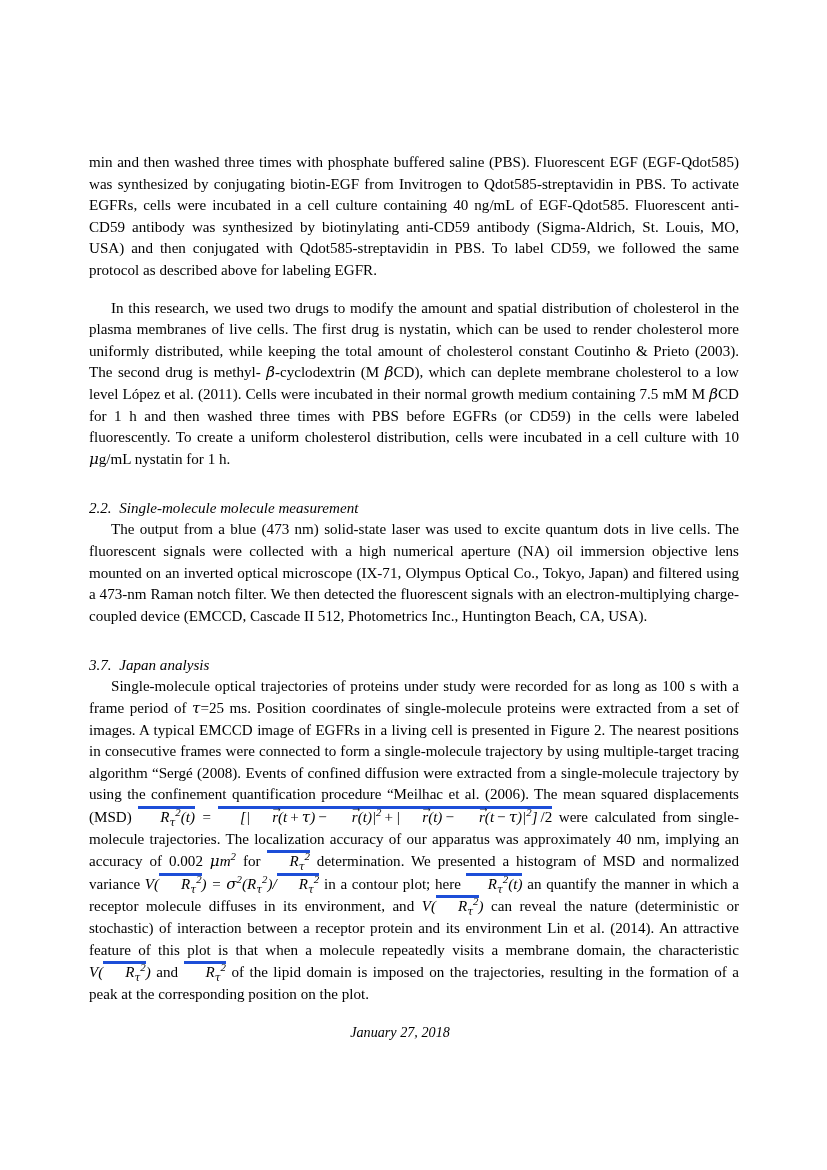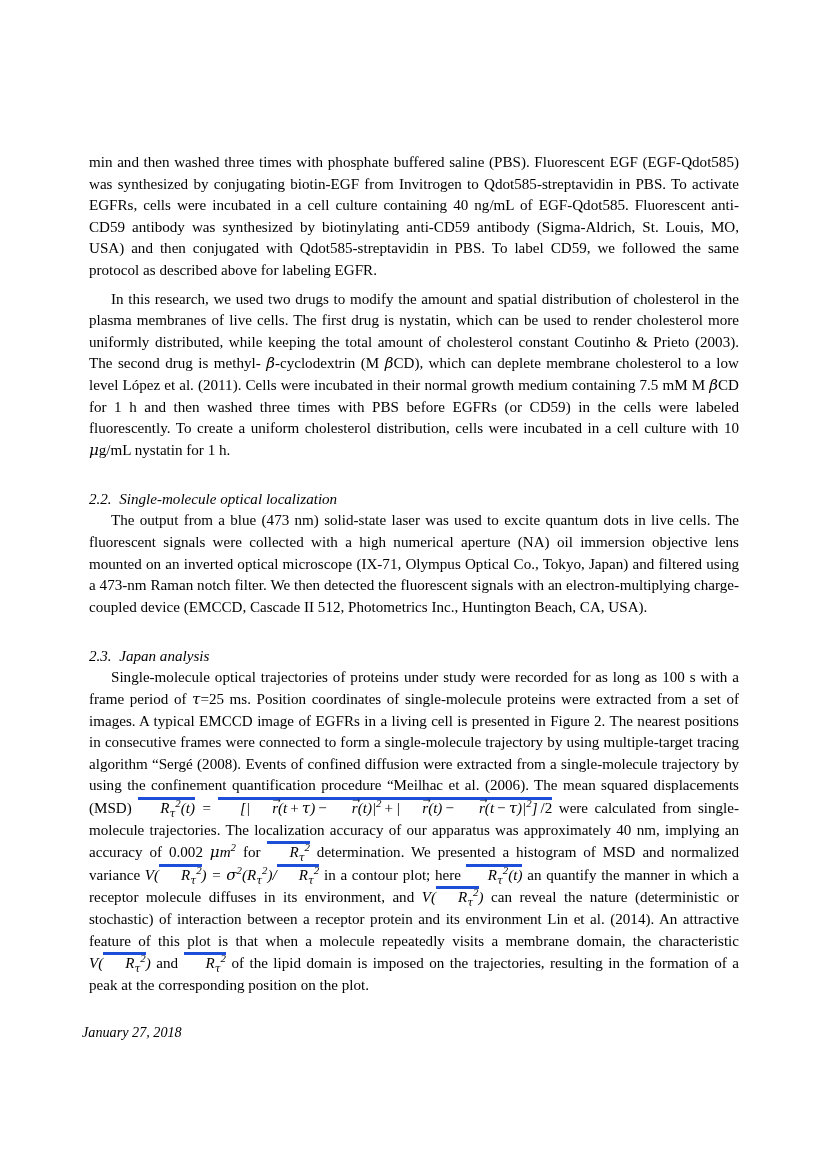--- a/index.html
+++ b/index.html
@@ -47,31 +47,31 @@
     font-weight: normal;
     text-align: left;
   }
   .sec-head .num {
     font-style: italic;
   }
   .after-head {
     margin-top: 0;
   }
   .para + .para {
-    margin-top: 7px;
+    margin-top: 16px;
   }
   .gap {
     height: 13px;
   }
   .date-line {
     position: absolute;
-    left: 82px;
+    left: 75px;
     top: 1022px;
     width: 650px;
-    text-align: left;
+    text-align: center;
     font-style: italic;
     font-size: 14.2px;
     line-height: 20px;
   }
   
   .math {
     font-style: italic;
     white-space: nowrap;
     font-family: "Liberation Serif", "DejaVu Serif", serif;
   }
@@ -120,27 +120,27 @@
 <div class="page">
 
   <div class="textblock">
 
     <p class="para noindent"><span>min and then washed three times with phosphate buffered saline (PBS). Fluorescent EGF (EGF-Qdot585) was synthesized by conjugating biotin-EGF from Invitrogen to Qdot585-streptavidin in PBS. To activate EGFRs, cells were incubated in a cell culture containing 40 ng/mL of EGF-Qdot585. Fluorescent anti-CD59 antibody was synthesized by biotinylating anti-CD59 antibody (Sigma-Aldrich, St. Louis, MO, USA) and then conjugated with Qdot585-streptavidin in PBS. To label CD59, we followed the same protocol as described above for labeling EGFR.</span></p>
 
     <p class="para"><span>In this research, we used two drugs to modify the amount and spatial distribution of cholesterol in the plasma membranes of live cells. The first drug is nystatin, which can be used to render cholesterol more uniformly distributed, while keeping the total amount of cholesterol constant Coutinho &amp; Prieto (2003). The second drug is methyl- </span><span class="grk">β</span><span>-cyclodextrin (M </span><span class="grk">β</span><span>CD), which can deplete membrane cholesterol to a low level López et al. (2011). Cells were incubated in their normal growth medium containing 7.5 mM M </span><span class="grk">β</span><span>CD for 1 h and then washed three times with PBS before EGFRs (or CD59) in the cells were labeled fluorescently. To create a uniform cholesterol distribution, cells were incubated in a cell culture with 10 </span><span class="grk">μ</span><span>g/mL nystatin for 1 h.</span></p>
 
     <div class="gap"></div>
 
-    <p class="sec-head"><span class="num">2.2.</span>&nbsp; <span>Single-molecule optical localization</span></p>
+    <p class="sec-head"><span class="num">2.2.</span>&nbsp; <span>Single-molecule molecule measurement</span></p>
 
     <p class="para after-head"><span>The output from a blue (473 nm) solid-state laser was used to excite quantum dots in live cells. The fluorescent signals were collected with a high numerical aperture (NA) oil immersion objective lens mounted on an inverted optical microscope (IX-71, Olympus Optical Co., Tokyo, Japan) and filtered using a 473-nm Raman notch filter. We then detected the fluorescent signals with an electron-multiplying charge-coupled device (EMCCD, Cascade II 512, Photometrics Inc., Huntington Beach, CA, USA).</span></p>
 
     <div class="gap"></div>
 
-    <p class="sec-head"><span class="num">2.3.</span>&nbsp; <span>Japan analysis</span></p>
+    <p class="sec-head"><span class="num">3.7.</span>&nbsp; <span>Japan analysis</span></p>
 
     <p class="para after-head"><span>Single-molecule optical trajectories of proteins under study were recorded for as long as 100 s with a frame period of </span><span class="grk">τ</span><span>=25 ms. Position coordinates of single-molecule proteins were extracted from a set of images. A typical EMCCD image of EGFRs in a living cell is presented in Figure 2. The nearest positions in consecutive frames were connected to form a single-molecule trajectory by using multiple-target tracing algorithm “Sergé (2008). Events of confined diffusion were extracted from a single-molecule trajectory by using the confinement quantification procedure “Meilhac et al. (2006). The mean squared displacements (MSD) </span><span class="math"><span class="ovl"><span>R</span><sub class="m grk">τ</sub><sup class="m">2</sup><span>(</span><span>t</span><span>)</span></span><span class="up">&nbsp;</span><span>=</span><span class="up">&nbsp;</span><span class="ovl"><span>[</span><span>|</span><span class="vec"><span class="arrow">→</span><span>r</span></span><span>(</span><span>t</span> <span class="up">+</span> <span class="grk">τ</span><span>)</span> <span class="up">−</span> <span class="vec"><span class="arrow">→</span><span>r</span></span><span>(</span><span>t</span><span>)</span><span>|</span><sup class="m">2</sup> <span class="up">+</span> <span>|</span><span class="vec"><span class="arrow">→</span><span>r</span></span><span>(</span><span>t</span><span>)</span> <span class="up">−</span> <span class="vec"><span class="arrow">→</span><span>r</span></span><span>(</span><span>t</span> <span class="up">−</span> <span class="grk">τ</span><span>)</span><span>|</span><sup class="m">2</sup><span>]</span> <span class="up">/2</span></span></span><span> were calculated from single-molecule trajectories. The localization accuracy of our apparatus was approximately 40 nm, implying an accuracy of 0.002 </span><span class="math"><span class="grk">μ</span><span>m</span><sup class="m">2</sup></span><span> for </span><span class="math"><span class="ovl"><span>R</span><sub class="m grk">τ</sub><sup class="m">2</sup></span></span><span> determination. We presented a histogram of MSD and normalized variance </span><span class="math"><span>V</span><span>(</span><span class="ovl"><span>R</span><sub class="m grk">τ</sub><sup class="m">2</sup></span><span>)</span><span class="up">&nbsp;</span><span>=</span><span class="up">&nbsp;</span><span class="grk">σ</span><sup class="m">2</sup><span>(</span><span>R</span><sub class="m grk">τ</sub><sup class="m">2</sup><span>)</span><span>/</span><span class="ovl"><span>R</span><sub class="m grk">τ</sub><sup class="m">2</sup></span></span><span> in a contour plot; here </span><span class="math"><span class="ovl"><span>R</span><sub class="m grk">τ</sub><sup class="m">2</sup><span>(</span><span>t</span><span>)</span></span></span><span> an quantify the manner in which a receptor molecule diffuses in its environment, and </span><span class="math"><span>V</span><span>(</span><span class="ovl"><span>R</span><sub class="m grk">τ</sub><sup class="m">2</sup></span><span>)</span></span><span> can reveal the nature (deterministic or stochastic) of interaction between a receptor protein and its environment Lin et al. (2014). An attractive feature of this plot is that when a molecule repeatedly visits a membrane domain, the characteristic </span><span class="math"><span>V</span><span>(</span><span class="ovl"><span>R</span><sub class="m grk">τ</sub><sup class="m">2</sup></span><span>)</span></span><span> and </span><span class="math"><span class="ovl"><span>R</span><sub class="m grk">τ</sub><sup class="m">2</sup></span></span><span> of the lipid domain is imposed on the trajectories, resulting in the formation of a peak at the corresponding position on the plot.</span></p>
 
   </div>
 
   <div class="date-line"><span>January 27, 2018</span></div>
 
 </div>
 
 </body></html>

